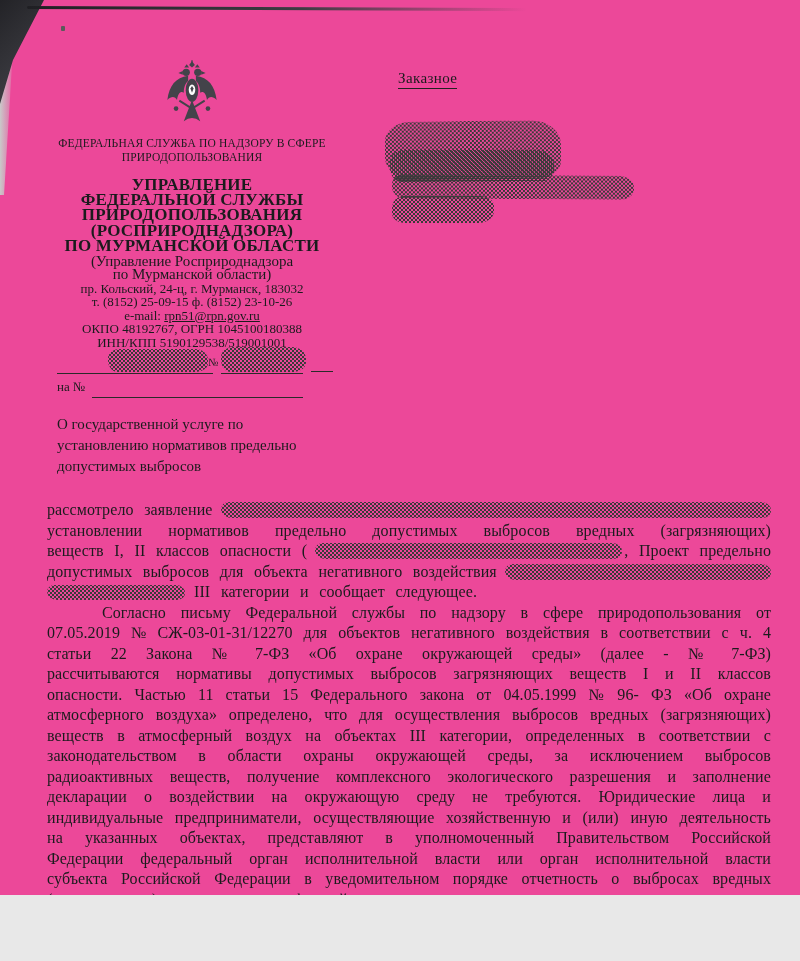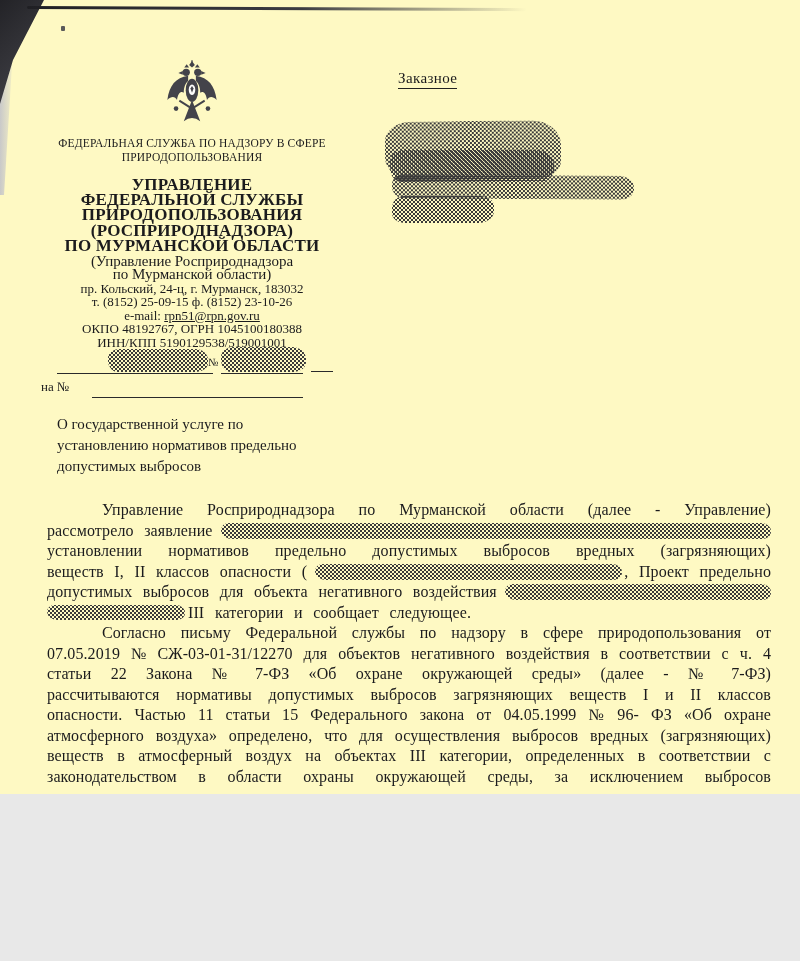--- a/index.html
+++ b/index.html
@@ -1,18 +1,18 @@
 <!DOCTYPE html>
 <html><head>
 <meta charset="utf-8">
 <style>
   html,body{margin:0;padding:0;background:#e8e8e8;}
   .page{
-    position:relative;width:800px;height:794px;margin:0 auto;
-    background:#fef9c3;overflow:hidden;
+    position:relative;width:800px;height:895px;margin:0 auto;
+    background:#ec4899;overflow:hidden;
     font-family:"Liberation Serif","DejaVu Serif",serif;color:#1b1b1d;
   }
   
   .edge-shade{position:absolute;left:0;top:0;width:16px;height:195px;
     background:linear-gradient(to right,#c9c9c9,rgba(220,220,220,0));
     clip-path:polygon(0 0,100% 0,25% 100%,0 100%);}
   .corner-wedge{position:absolute;left:0;top:0;width:52px;height:118px;
     background:linear-gradient(135deg,#232327,#4b4b52);
     clip-path:polygon(0 0,44px 0,13px 60px,0 104px);}
   .top-line{position:absolute;left:27px;top:6px;width:500px;height:3.2px;border-radius:2px;
@@ -36,21 +36,21 @@
   
   .letterhead{position:absolute;left:38px;top:60px;width:308px;text-align:center;}
   .eagle{display:block;margin:0 auto 3px auto;}
   .svc{font-size:11.5px;line-height:13.5px;letter-spacing:.2px;}
   .office{margin-top:13px;font-weight:bold;font-size:17px;line-height:15.2px;letter-spacing:.2px;}
   .office-short{margin-top:2px;font-size:15px;line-height:13px;}
   .contacts{margin-top:1px;font-size:13px;line-height:13.4px;}
   .email-link{text-decoration:underline;}
   .u-line{position:absolute;height:1.3px;background:#2a2a2a;}
   .num-sign{position:absolute;left:208px;top:356px;font-size:11px;color:#222;}
-  .ref-label{position:absolute;left:41px;top:379px;font-size:13px;}
+  .ref-label{position:absolute;left:57px;top:379px;font-size:13px;}
   
   .postal-mark{position:absolute;left:398px;top:70px;font-size:15px;letter-spacing:.4px;
     border-bottom:1.3px solid #222;padding-bottom:1px;}
   
   .subject{position:absolute;left:57px;top:414px;width:290px;font-size:15px;line-height:21px;}
   .subject span{display:block;}
   
   .body-text{position:absolute;left:47px;top:500px;width:724px;
     font-size:16px;line-height:20.5px;word-spacing:6.5px;letter-spacing:.1px;
     text-align:justify;}
@@ -136,38 +136,37 @@
   <div class="u-line" style="left:92px;top:397px;width:211px;"></div>
 
   <div class="subject">
     <span>О государственной услуге по</span>
     <span>установлению нормативов предельно</span>
     <span>допустимых выбросов</span>
   </div>
 
   <div class="body-text">
     <div>
-      <div class="b-line jl ind1"><span>Управление Росприроднадзора по Мурманской области (далее - Управление)</span></div>
       <div class="b-line flexline">
         <span>рассмотрело заявление</span>
         <span class="rx rx-in grow"></span>
       </div>
       <div class="b-line jl"><span>установлении нормативов предельно допустимых выбросов вредных (загрязняющих)</span></div>
       <div class="b-line flexline">
         <span>веществ I, II классов опасности (</span>
         <span class="rx rx-in grow"></span>
         <span style="margin-left:2px">, Проект предельно</span>
       </div>
       <div class="b-line flexline">
         <span>допустимых выбросов для объекта негативного воздействия</span>
         <span class="rx rx-in grow"></span>
       </div>
       <div class="b-line flexline">
         <span class="rx rx-in" style="width:138px"></span>
-        <span style="margin-left:3px">III категории и сообщает следующее.</span>
+        <span style="margin-left:9px">III категории и сообщает следующее.</span>
       </div>
     </div>
     <p class="p-just">Согласно письму Федеральной службы по надзору в сфере природопользования от 07.05.2019 № СЖ-03-01-31/12270 для объектов негативного воздействия в соответствии с ч. 4 статьи 22 Закона № 7-ФЗ «Об охране окружающей среды» (далее - № 7-ФЗ) рассчитываются нормативы допустимых выбросов загрязняющих веществ I и II классов опасности. Частью 11 статьи 15 Федерального закона от 04.05.1999 № 96- ФЗ «Об охране атмосферного воздуха» определено, что для осуществления выбросов вредных (загрязняющих) веществ в атмосферный воздух на объектах III категории, определенных в соответствии с законодательством в области охраны окружающей среды, за исключением выбросов радиоактивных веществ, получение комплексного экологического разрешения и заполнение декларации о воздействии на окружающую среду не требуются. Юридические лица и индивидуальные предприниматели, осуществляющие хозяйственную и (или) иную деятельность на указанных объектах, представляют в уполномоченный Правительством Российской Федерации федеральный орган исполнительной власти или орган исполнительной власти субъекта Российской Федерации в уведомительном порядке отчетность о выбросах вредных (загрязняющих) веществ в атмосферный воздух.</p>
     <p class="p-just">Таким образом действующим законодательством для объектов III категорий предусмотрен расчет нормативов допустимых выбросов загрязняющих веществ I и II</p>
   </div>
 
   <div class="rx rx-abs" style="left:426px;top:903px;width:252px;height:34px;border-radius:18px 22px 16px 20px/14px 16px 12px 14px;transform:rotate(-.5deg);"></div>
   <div class="rx rx-abs" style="left:510px;top:896px;width:124px;height:22px;border-radius:12px 14px 10px 12px/9px 10px 9px 10px;"></div>
   <div class="rx rx-abs" style="left:522px;top:928px;width:146px;height:32px;border-radius:14px 18px 16px 14px/12px 14px 12px 12px;transform:rotate(1deg);"></div>
   <div class="dash-artifact"></div>

